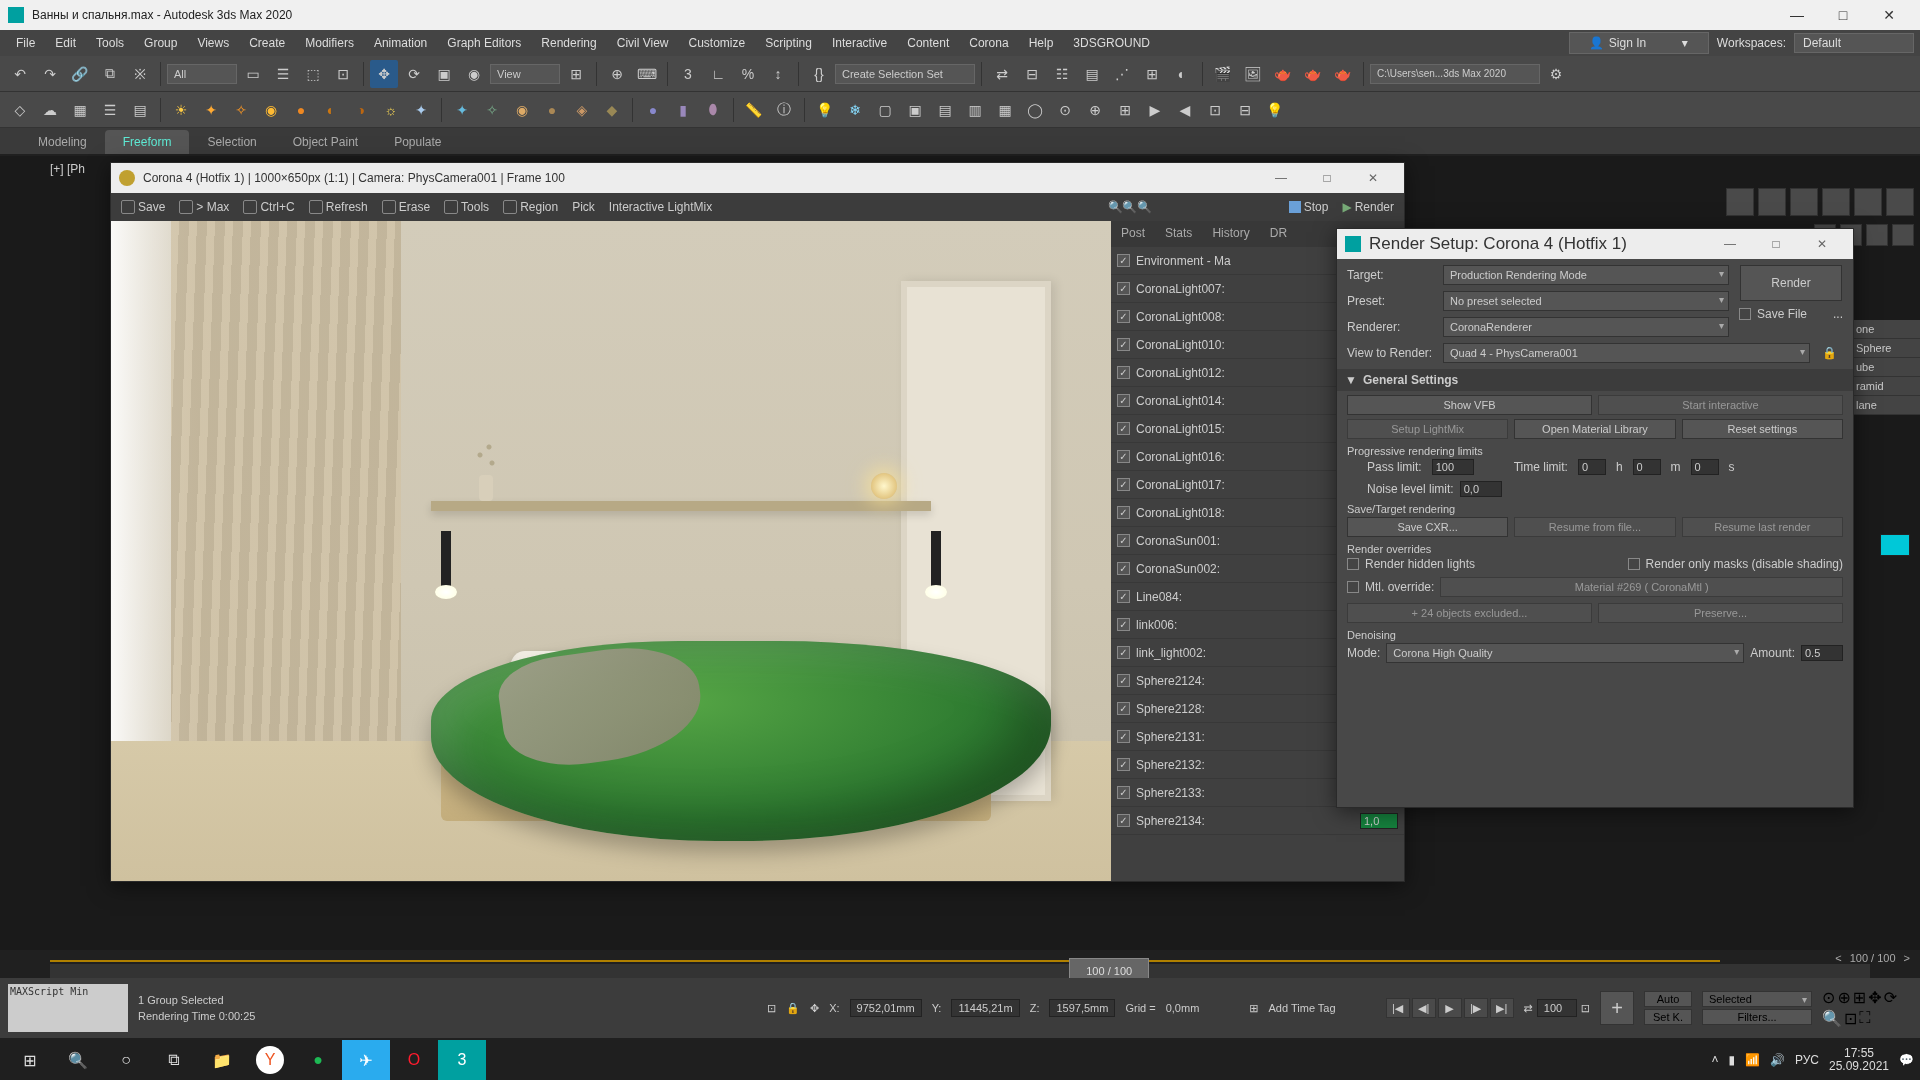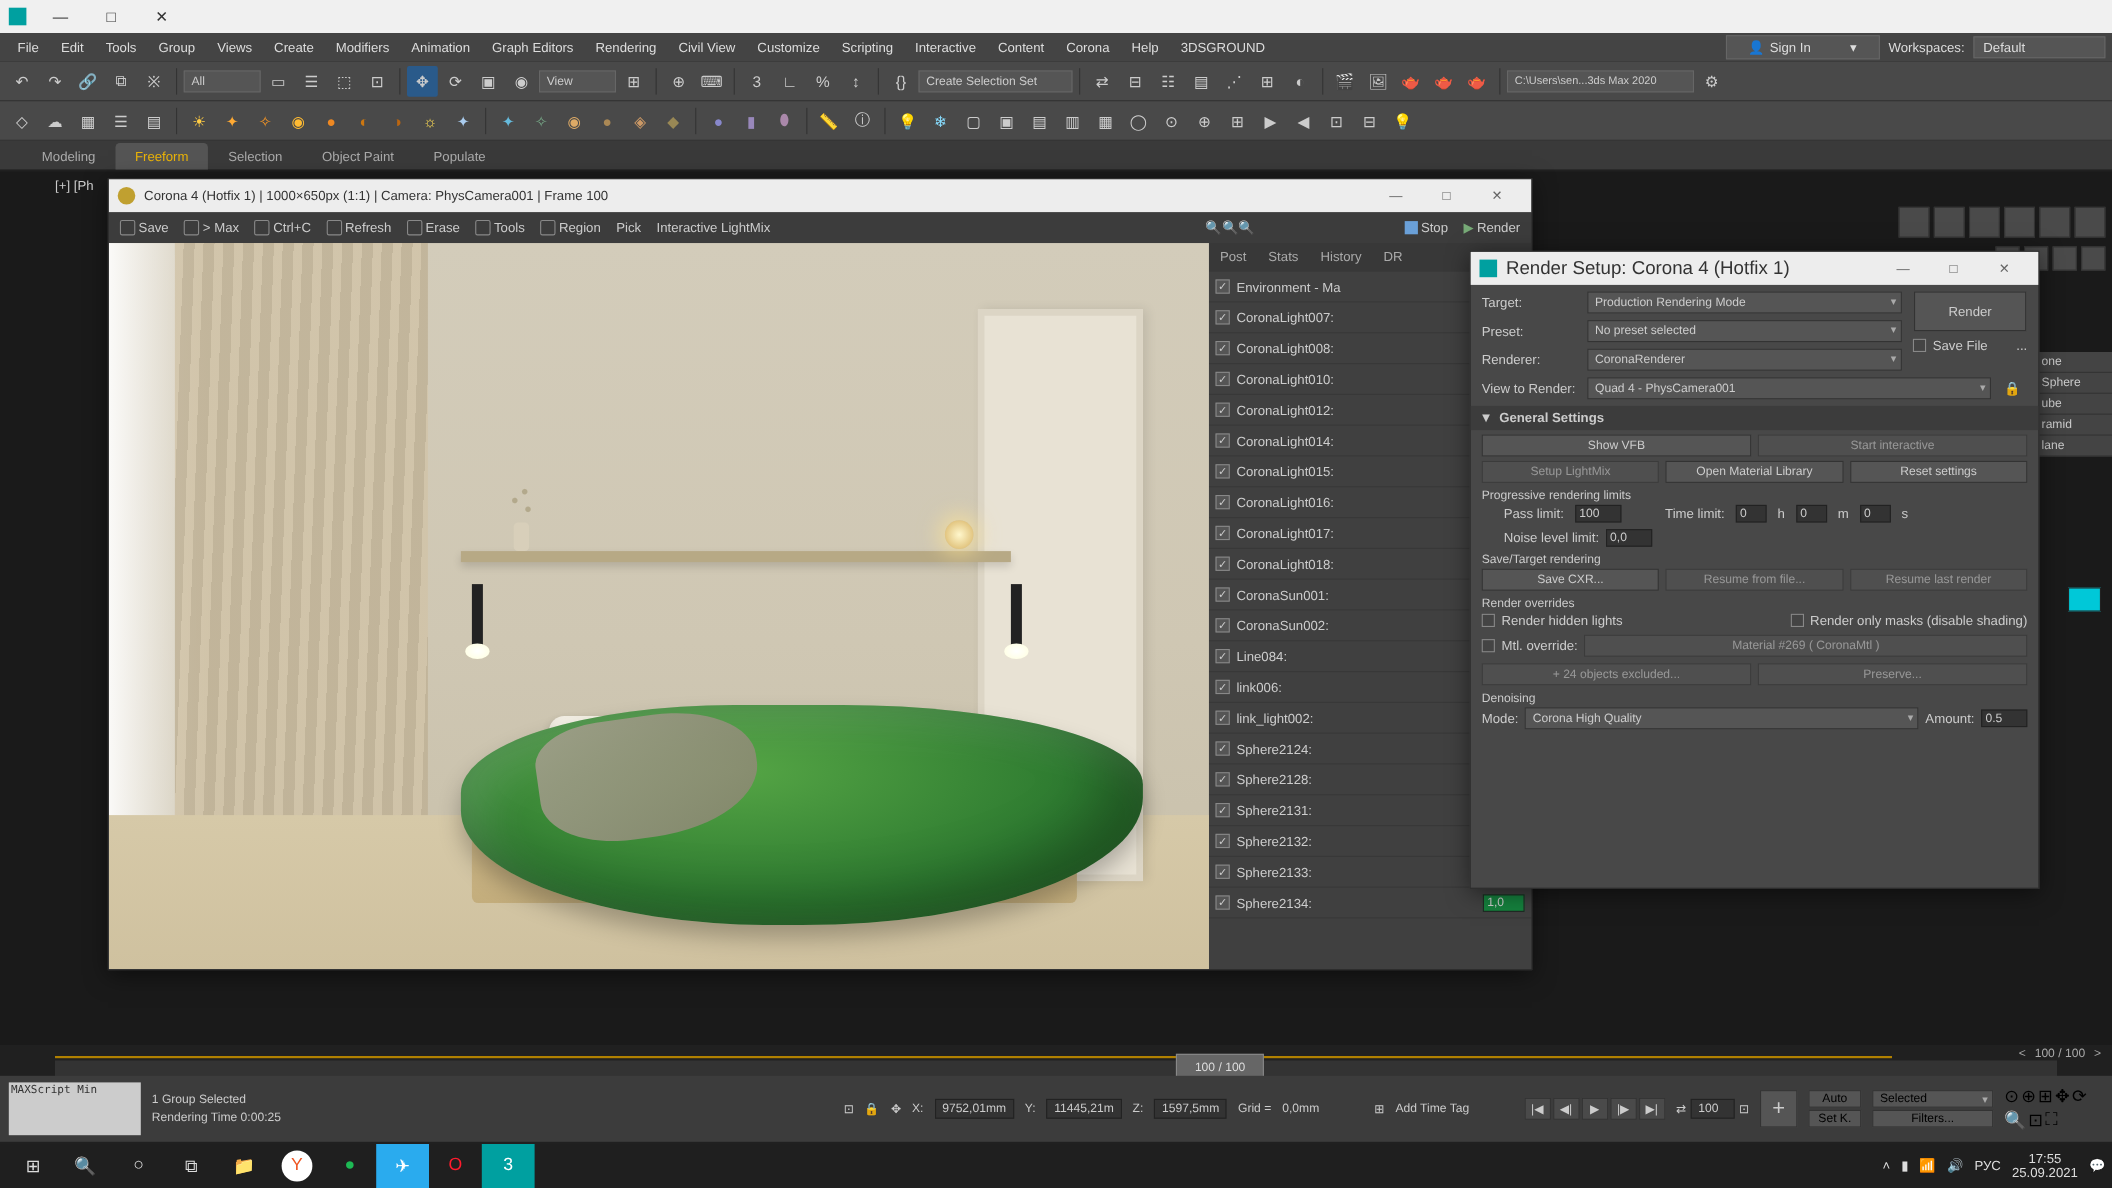--- a/index.html
+++ b/index.html
@@ -22,28 +22,28 @@
 
 .toolbar-row { height: 36px; background: #494949; display: flex; align-items: center; padding: 0 6px; gap: 2px; border-bottom: 1px solid #333; }
 .tb-btn { width: 28px; height: 28px; display: flex; align-items: center; justify-content: center; color: #ccc; font-size: 14px; border-radius: 2px; }
 .tb-btn.active { background: #2a5a8a; }
 .tb-drop { background: #555; padding: 2px 18px 2px 6px; font-size: 11px; color: #ccc; border: 1px solid #666; height: 20px; display: flex; align-items: center; }
 .tb-sep { width: 1px; height: 24px; background: #333; margin: 0 4px; }
 
 
 .ribbon-tabs { height: 26px; background: #3a3a3a; display: flex; align-items: flex-end; padding-left: 20px; }
 .ribbon-tab { padding: 5px 18px; font-size: 12px; color: #aaa; border-radius: 4px 4px 0 0; }
-.ribbon-tab.active { background: #555; color: #eab308; }
+.ribbon-tab.active { background: #555; color: #5eead4; }
 
 
 .viewport-area { position: absolute; left: 0; top: 156px; right: 0; bottom: 130px; background: #1a1a1a; }
 .viewport-label { position: absolute; left: 50px; top: 6px; font-size: 12px; color: #ccc; }
 
 
-.vfb-window { position: absolute; left: 98px; top: 162px; width: 1295px; height: 720px; background: #484848; border: 1px solid #2a2a2a; box-shadow: 0 4px 20px rgba(0,0,0,0.5); }
+.vfb-window { position: absolute; left: 110px; top: 162px; width: 1295px; height: 720px; background: #484848; border: 1px solid #2a2a2a; box-shadow: 0 4px 20px rgba(0,0,0,0.5); }
 .vfb-titlebar { height: 30px; background: #ededed; display: flex; align-items: center; padding: 0 8px; }
 .vfb-titlebar .icon { width: 16px; height: 16px; background: #c0a030; border-radius: 50%; margin-right: 8px; }
 .vfb-titlebar .title { flex: 1; font-size: 12px; color: #333; }
 .vfb-titlebar .wbtn { width: 46px; height: 30px; display: flex; align-items: center; justify-content: center; font-size: 12px; color: #666; }
 .vfb-toolbar { height: 28px; background: #3c3c3c; display: flex; align-items: center; gap: 2px; padding: 0 4px; }
 .vfb-tbtn { padding: 3px 6px; font-size: 12px; color: #ccc; display: flex; align-items: center; gap: 3px; }
 .vfb-tbtn .ico { width:14px;height:14px;border:1px solid #888;border-radius:2px; }
 .vfb-body { display: flex; height: calc(100% - 58px); }
 .vfb-render { flex: 0 0 1000px; background: #888; position: relative; overflow: hidden; }
 .vfb-sidebar { flex: 1; background: #404040; display: flex; flex-direction: column; font-size: 12px; color: #ccc; overflow: hidden; }
@@ -129,20 +129,21 @@
 .scene .pillow.p3 { left: 670px; }
 .scene .pillow.g { background: linear-gradient(180deg,#3a7a3a,#2d5d2d); bottom:150px; }
 .scene .duvet { position: absolute; left: 320px; bottom: 40px; width: 620px; height: 200px; background: radial-gradient(ellipse at 40% 30%, #55a545, #2d7a30 60%, #1f5a22); border-radius: 40% 44% 50% 46% / 40% 36% 58% 52%; box-shadow: 0 12px 20px rgba(0,0,0,0.25), inset -30px -20px 50px rgba(0,0,0,0.25), inset 20px 14px 40px rgba(255,255,255,0.15); }
 .scene .throw { position: absolute; left: 390px; bottom: 120px; width: 200px; height: 110px; background: linear-gradient(135deg,#a8a090,#8c8572); border-radius: 30% 44% 50% 40%; opacity:0.85; transform: rotate(-8deg); }
 </style>
 </head>
 <body>
 
 <div class="titlebar">
   <div class="app-icon"></div>
+  <div class="title">Ванны и спальня.max - Autodesk 3ds Max 2020</div>
   <div class="win-btn">—</div>
   <div class="win-btn">□</div>
   <div class="win-btn">✕</div>
 </div>
 
 <div class="menubar">
   <div class="menu-item">File</div>
   <div class="menu-item">Edit</div>
   <div class="menu-item">Tools</div>
   <div class="menu-item">Group</div>

